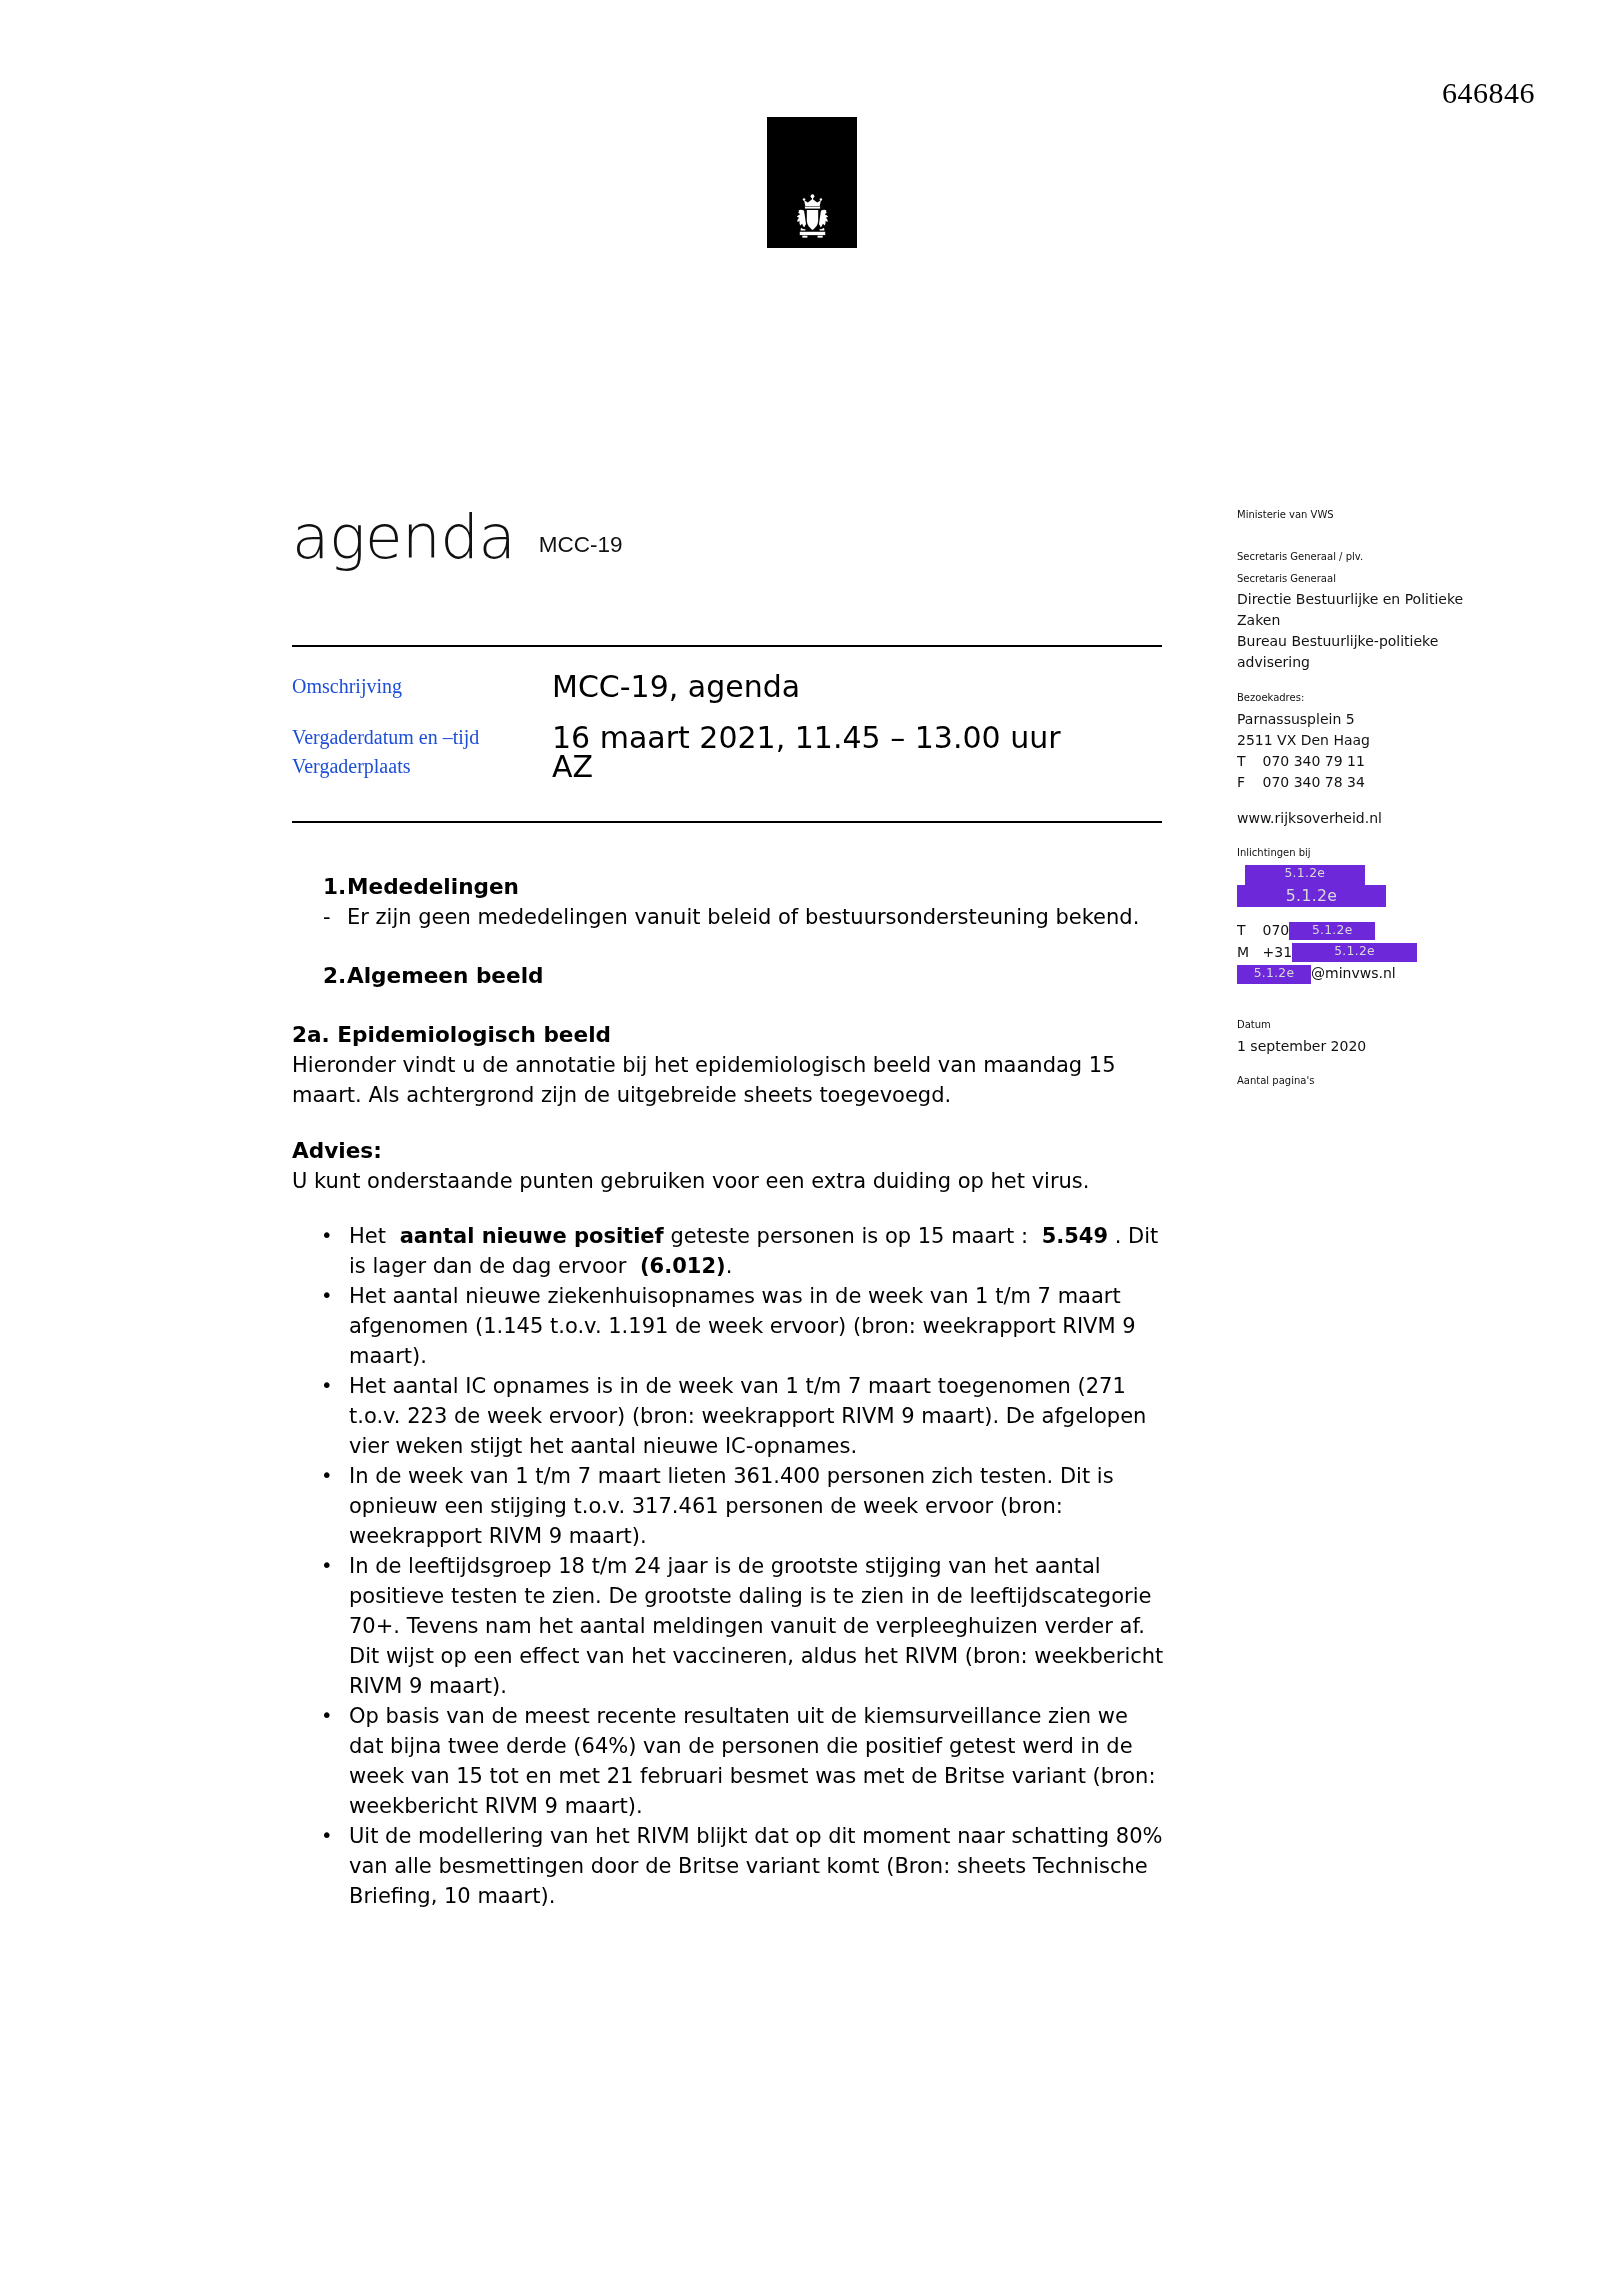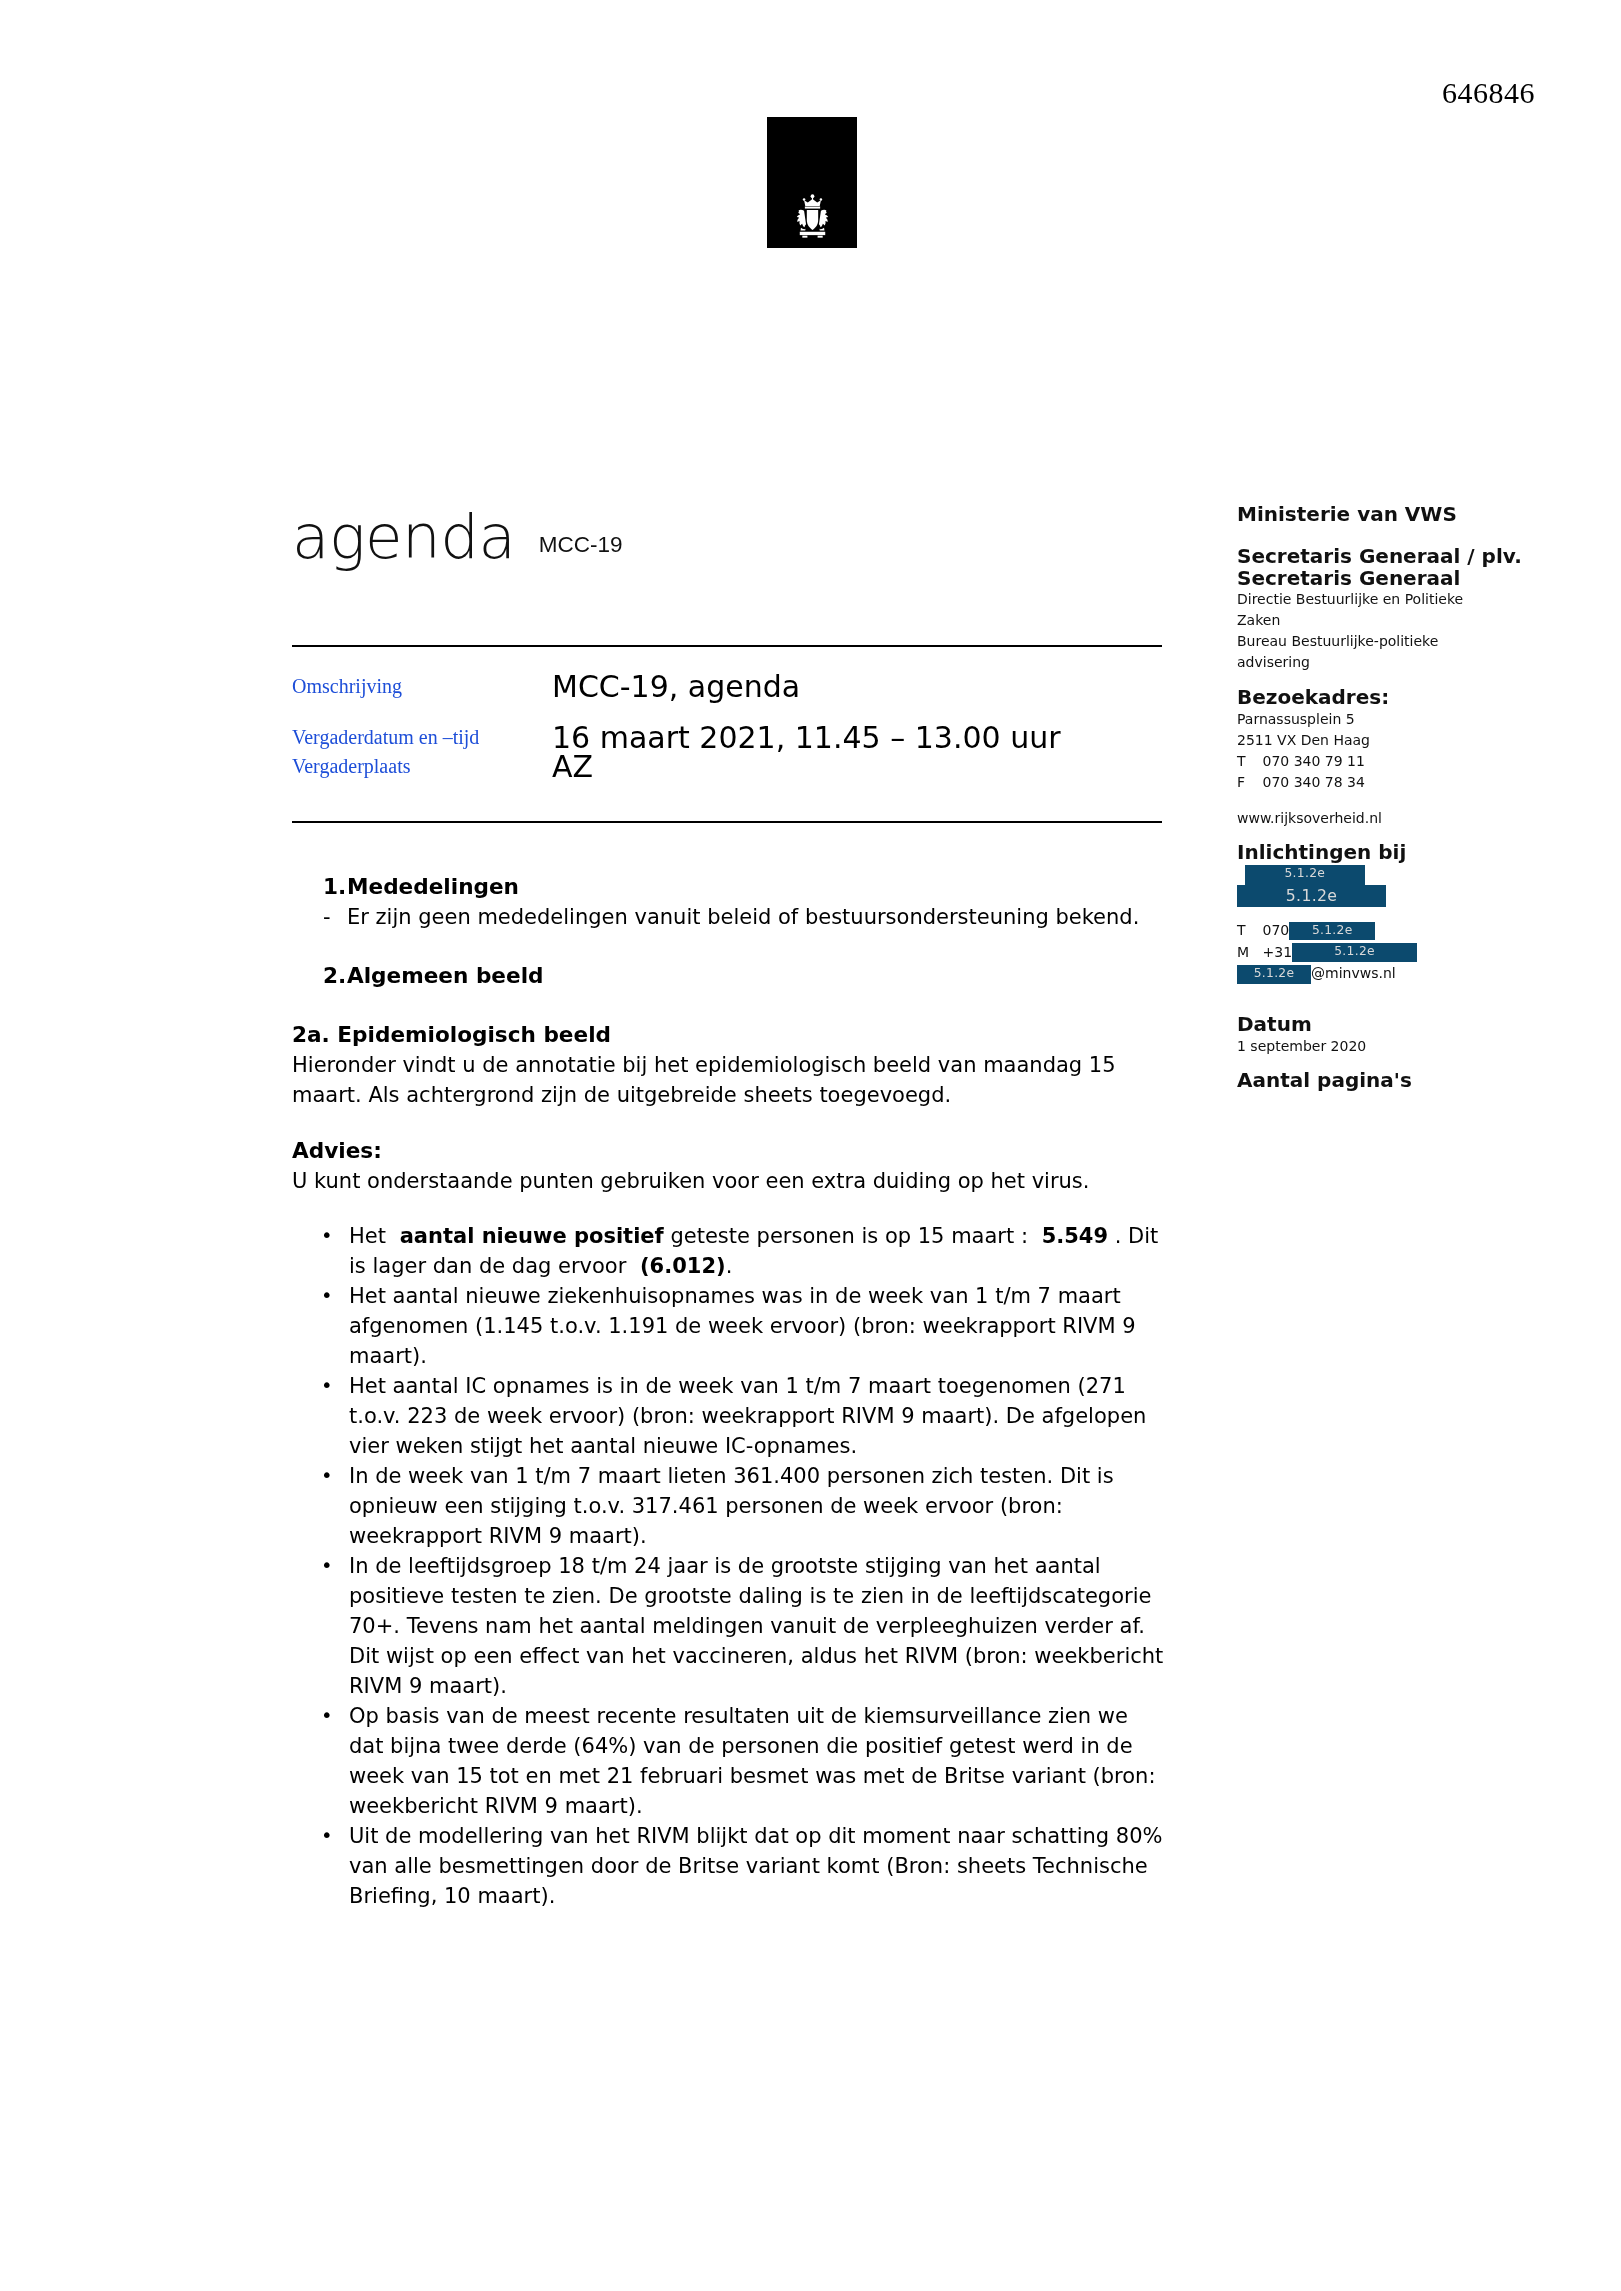--- a/index.html
+++ b/index.html
@@ -188,32 +188,32 @@
     position: absolute;
     left: 1237px;
     top: 504px;
     width: 294px;
     font-family: "DejaVu Sans", sans-serif;
     font-size: 14px;
     line-height: 21px;
     color: #111;
   }
   .sb-strong {
-    font-weight: bold;
-    font-size: 20px;
+    font-weight: normal;
+    font-size: 10px;
     line-height: 21.6px;
   }
   .sb-line { line-height: 21px; }
   .sb-gap-sm { height: 13.7px; }
   .sb-gap-md { height: 20.6px; }
   .sb-gap-lg { height: 29px; }
 
   .redact {
     display: inline-block;
-    background: #0c4a6e;
+    background: #6d28d9;
     color: #d9d9d9;
     font-size: 12.3px;
     line-height: 17.6px;
     text-align: center;
     vertical-align: middle;
     letter-spacing: 0.3px;
   }
   .redact-a { width: 120px; height: 19.6px; margin-left: 7.8px; }
   .redact-b { width: 149px; height: 21.6px; font-size: 15.7px; line-height: 21.6px; }
   .redact-c { width: 86px; height: 18.6px; }

